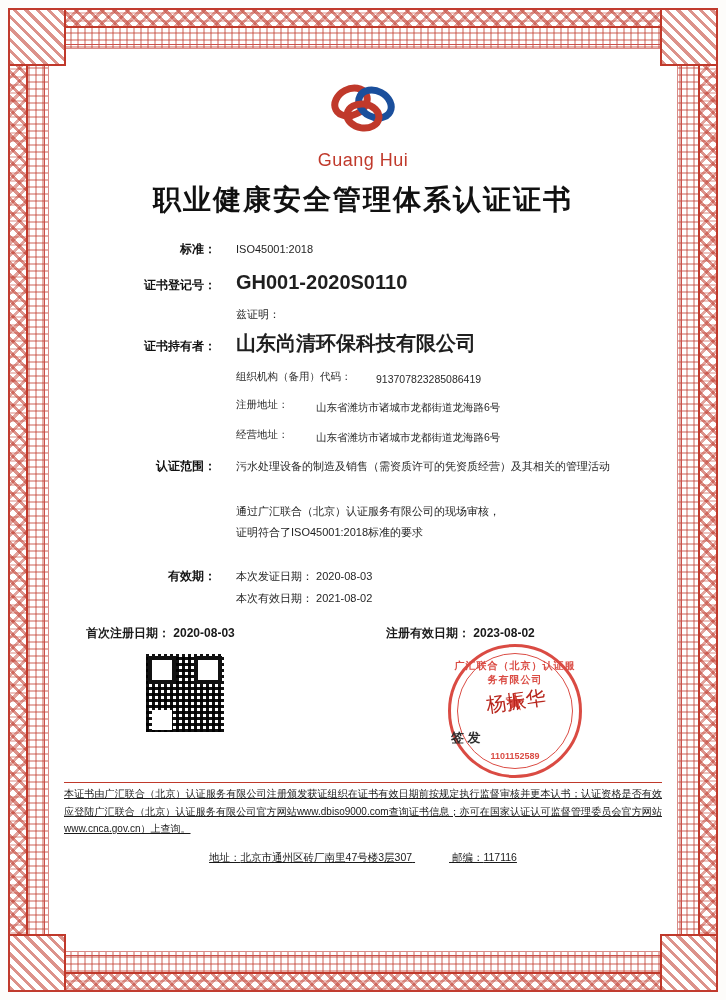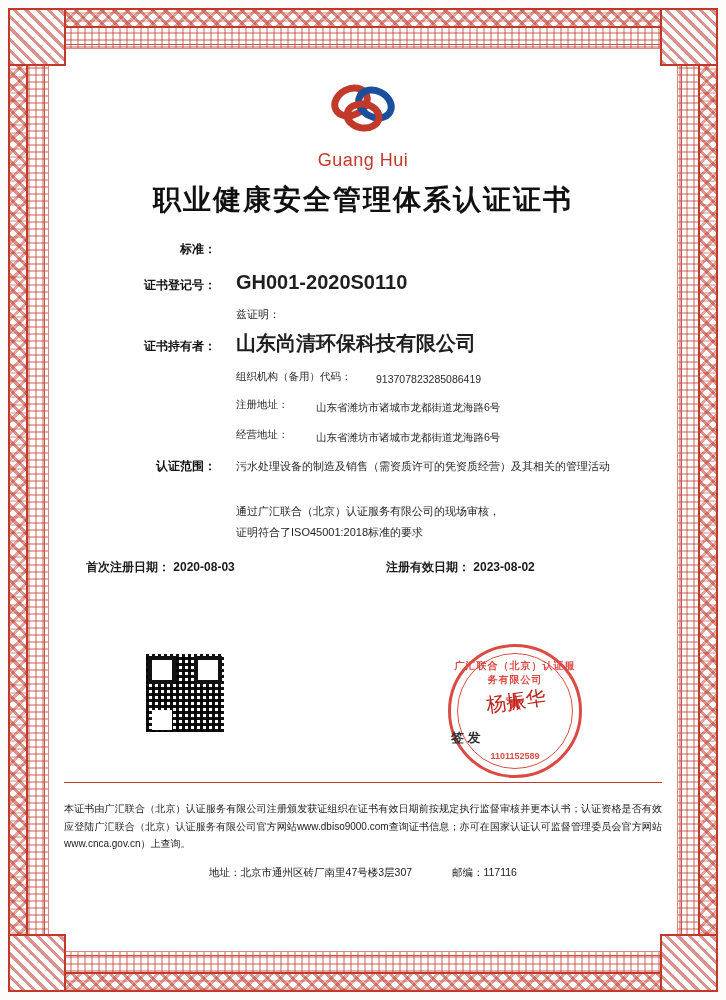--- a/index.html
+++ b/index.html
@@ -239,25 +239,26 @@
     color: #b8261d;
     font-family: "DejaVu Serif", serif;
     transform: rotate(-8deg);
   }
 
   
   .footer {
     position: absolute;
     left: 8px; right: 8px; top: 726px;
     border-top: 1px solid #c0392b;
-    padding-top: 17px;
+    padding-top: 2px;
     font-size: 10px;
     line-height: 1.75;
     color: #1a1a1a;
     text-align: justify;
+    text-decoration: underline;
   }
   .footer-addr {
     margin-top: 10px;
     text-align: center;
     font-size: 10.5px;
   }
   .footer-addr .gap { display: inline-block; width: 34px; }
 </style>
 </head>
 <body>
@@ -283,20 +284,21 @@
       </svg>
       <div class="logo-text">Guang Hui</div>
     </div>
 
     <div class="cert-title">职业健康安全管理体系认证证书</div>
 
     <div class="fields">
 
       <div class="row">
         <div class="lbl">标准：</div>
+        <div class="val">ISO45001:2018</div>
       </div>
 
       <div class="row">
         <div class="lbl">证书登记号：</div>
         <div class="val big">GH001-2020S0110</div>
       </div>
 
       <div class="row tight">
         <div class="lbl"></div>
         <div class="val">兹证明：</div>
@@ -337,20 +339,33 @@
       <div class="row">
         <div class="lbl">认证范围：</div>
         <div class="val">污水处理设备的制造及销售（需资质许可的凭资质经营）及其相关的管理活动</div>
       </div>
 
       <div class="statement">
         <div>通过广汇联合（北京）认证服务有限公司的现场审核，</div>
         <div>证明符合了ISO45001:2018标准的要求</div>
       </div>
 
+      <div class="row" style="margin-top:22px">
+        <div class="lbl">有效期：</div>
+        <div class="val validity-lines">
+          <div>
+            <span>本次发证日期：</span>
+            <span>2020-08-03</span>
+          </div>
+          <div>
+            <span>本次有效日期：</span>
+            <span>2021-08-02</span>
+          </div>
+        </div>
+      </div>
 
       <div class="reg-row">
         <div class="c1">
           <span>首次注册日期：</span>
           <span>2020-08-03</span>
         </div>
         <div class="c2">
           <span>注册有效日期：</span>
           <span>2023-08-02</span>
         </div>

